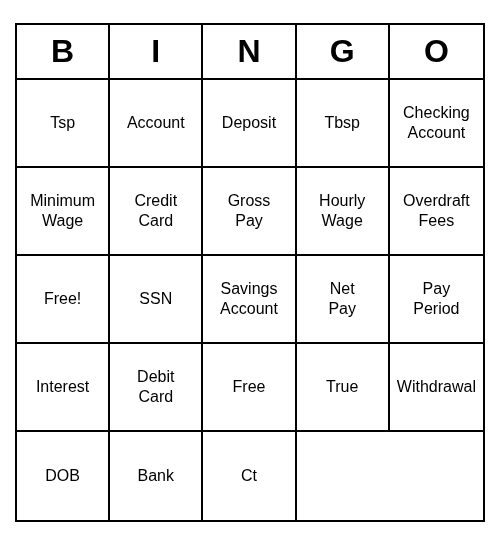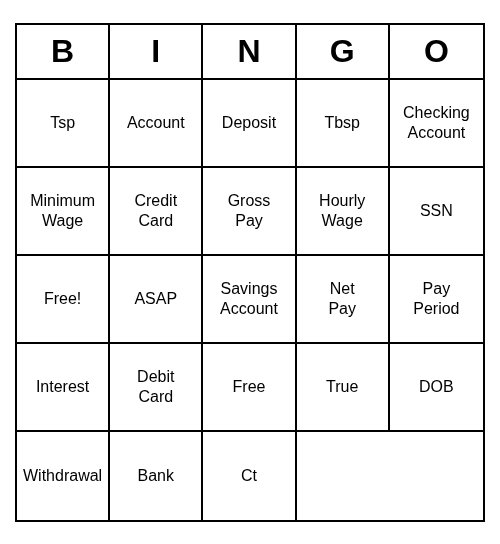--- a/index.html
+++ b/index.html
@@ -103,27 +103,27 @@
       <div class="bingo-cell">
         <span class="medium">Credit<br>Card</span>
       </div>
       <div class="bingo-cell">
         <span class="medium">Gross<br>Pay</span>
       </div>
       <div class="bingo-cell">
         <span class="small">Hourly<br>Wage</span>
       </div>
       <div class="bingo-cell">
-        <span class="large">SSN</span>
+        <span class="xsmall">Overdraft<br>Fees</span>
       </div>
       <div class="bingo-cell">
         <span class="large">Free!</span>
       </div>
       <div class="bingo-cell">
-        <span class="medium">ASAP</span>
+        <span class="large">SSN</span>
       </div>
       <div class="bingo-cell">
         <span class="xsmall">Savings<br>Account</span>
       </div>
       <div class="bingo-cell">
         <span class="large">Net<br>Pay</span>
       </div>
       <div class="bingo-cell">
         <span class="small">Pay<br>Period</span>
       </div>
@@ -133,24 +133,24 @@
       <div class="bingo-cell">
         <span class="medium">Debit<br>Card</span>
       </div>
       <div class="bingo-cell">
         <span class="large">Free</span>
       </div>
       <div class="bingo-cell">
         <span class="large">True</span>
       </div>
       <div class="bingo-cell">
-        <span class="large">DOB</span>
+        <span class="xsmall">Withdrawal</span>
       </div>
       <div class="bingo-cell">
-        <span class="xsmall">Withdrawal</span>
+        <span class="large">DOB</span>
       </div>
       <div class="bingo-cell">
         <span class="large">Bank</span>
       </div>
       <div class="bingo-cell">
         <span class="large">Ct</span>
       </div>
     </div>
 </div>
 

